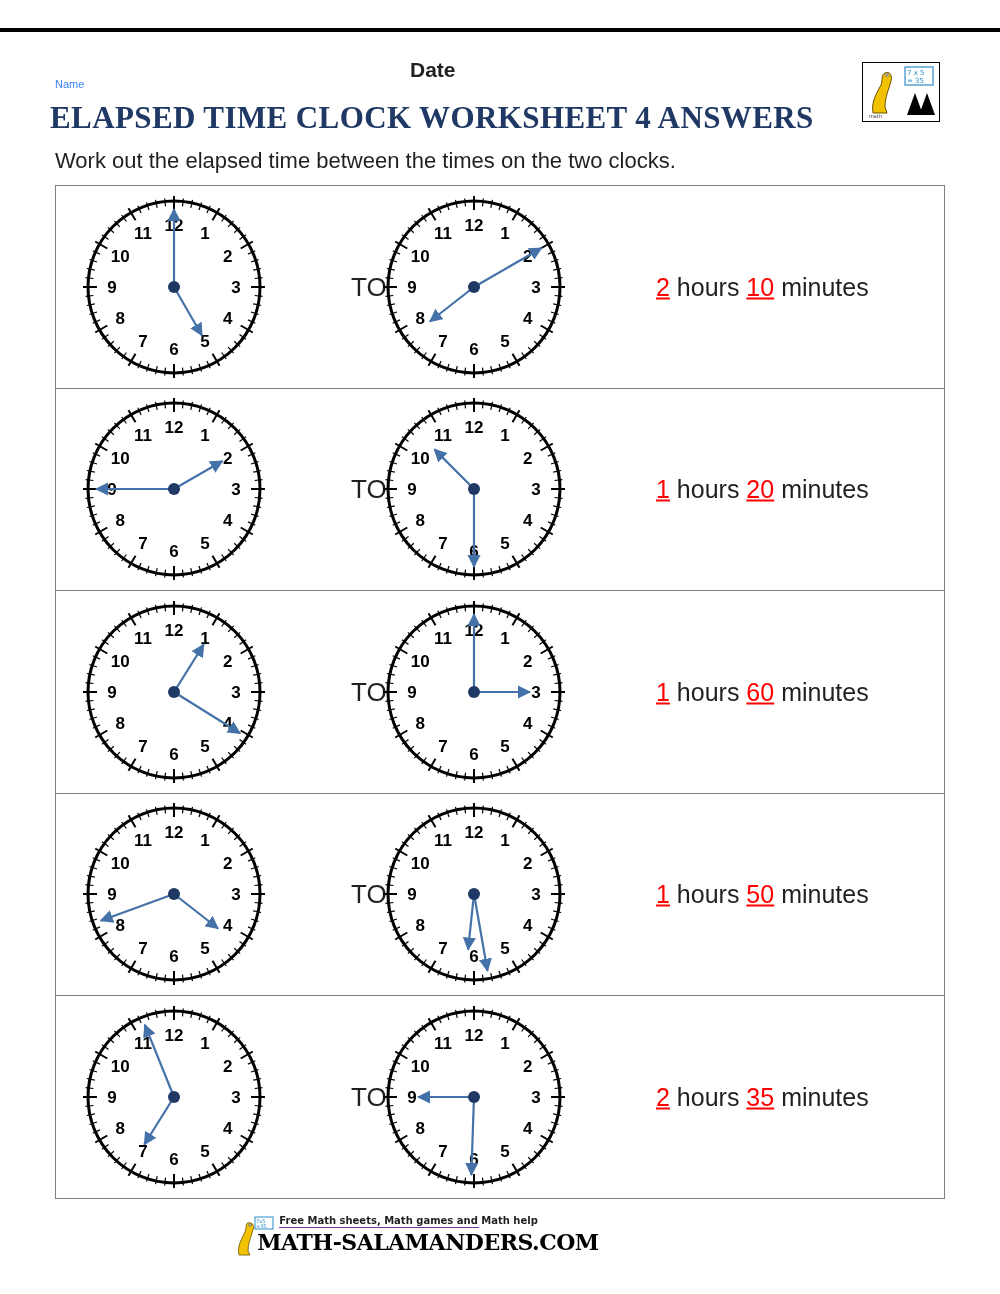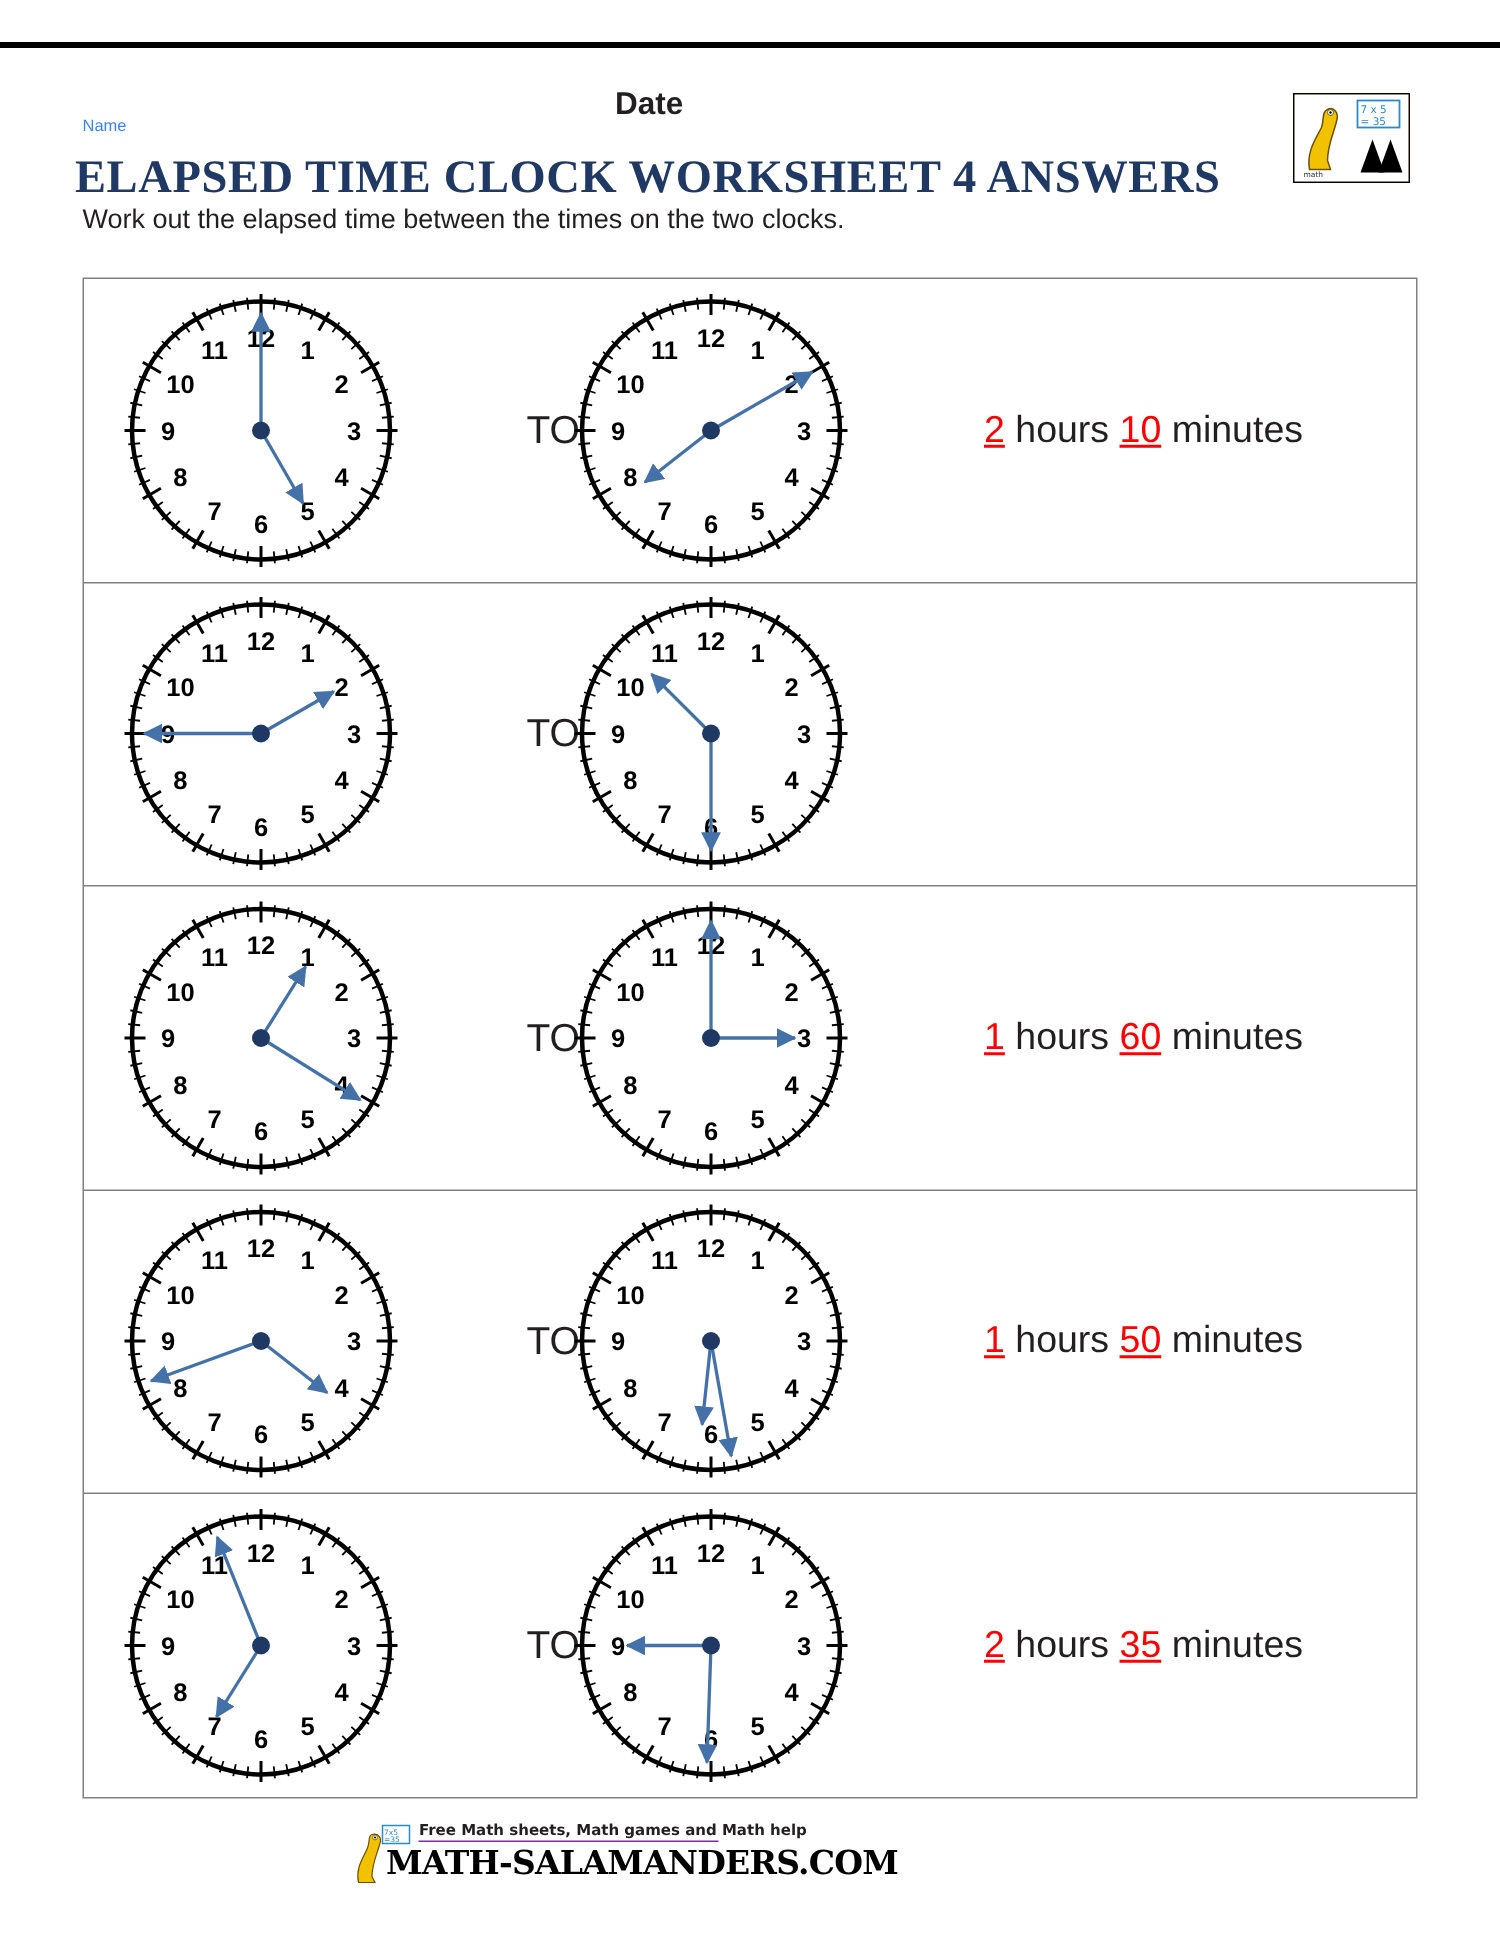--- a/index.html
+++ b/index.html
@@ -67,22 +67,22 @@
     top: 100px;
     font-family: "Liberation Serif", serif;
     font-size: 31px;
     font-weight: bold;
     color: #1f3864;
     letter-spacing: 0.4px;
   }
   .subtitle {
     position: absolute;
     left: 55px;
-    top: 136px;
-    font-size: 18px;
+    top: 148px;
+    font-size: 22px;
     color: #231f20;
   }
   .table {
     position: absolute;
     left: 55px;
     top: 185px;
     width: 890px;
     height: 1014px;
     border: 1px solid #808080;
     box-sizing: border-box;
@@ -542,20 +542,21 @@
             <text x="67.0" y="157.7" text-anchor="middle" font-family="Liberation Sans, sans-serif" font-size="17" font-weight="bold" fill="#000000">7</text>
             <text x="44.3" y="135.0" text-anchor="middle" font-family="Liberation Sans, sans-serif" font-size="17" font-weight="bold" fill="#000000">8</text>
             <text x="36.0" y="104.0" text-anchor="middle" font-family="Liberation Sans, sans-serif" font-size="17" font-weight="bold" fill="#000000">9</text>
             <text x="44.3" y="73.0" text-anchor="middle" font-family="Liberation Sans, sans-serif" font-size="17" font-weight="bold" fill="#000000">10</text>
             <text x="67.0" y="50.3" text-anchor="middle" font-family="Liberation Sans, sans-serif" font-size="17" font-weight="bold" fill="#000000">11</text>
             <line x1="98" y1="98" x2="98.0" y2="176.0" stroke="#4472a8" stroke-width="2.2" marker-end="url(#arrow-b1)"></line>
             <line x1="98" y1="98" x2="58.4" y2="58.4" stroke="#4472a8" stroke-width="2.2" marker-end="url(#arrow-b1)"></line>
             <circle cx="98" cy="98" r="6" fill="#1f3864"></circle>
           </svg>
         </div>
+        <div class="answer"><span class="val">1</span> <span>hours</span> <span class="val">20</span> <span>minutes</span></div>
       </div>
       <div class="row">
         <div class="clock-cell first">
           <svg width="196" height="196" viewBox="0 0 196 196">
             <defs>
               <marker id="arrow-a2" markerWidth="7" markerHeight="7" refX="5.5" refY="3" orient="auto">
                 <path d="M0,0 L6,3 L0,6 z" fill="#4472a8"></path>
               </marker>
             </defs>
             <circle cx="98" cy="98" r="86" fill="#ffffff" stroke="#000000" stroke-width="3"></circle>

